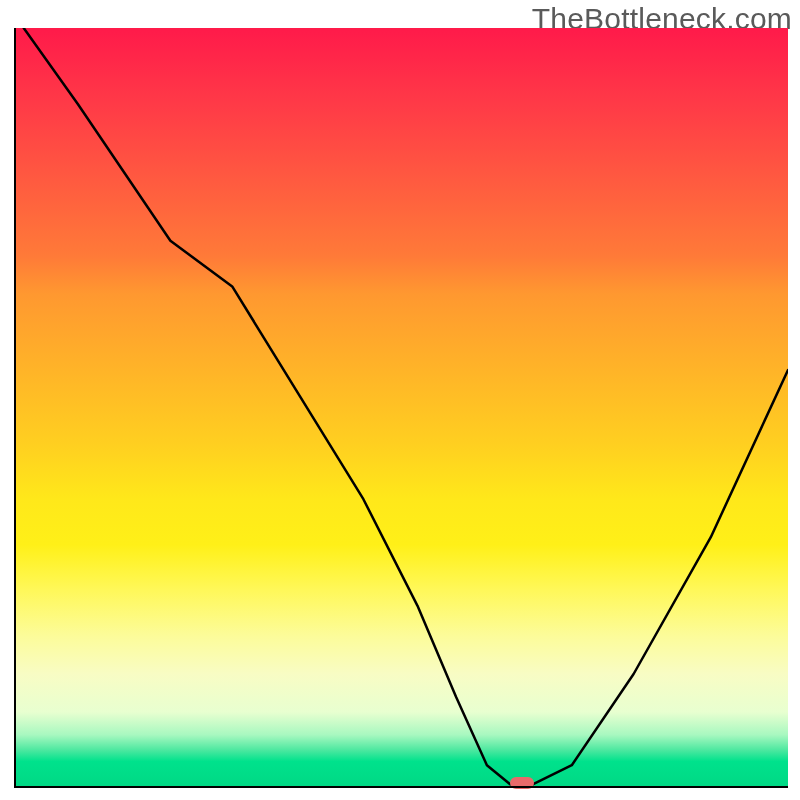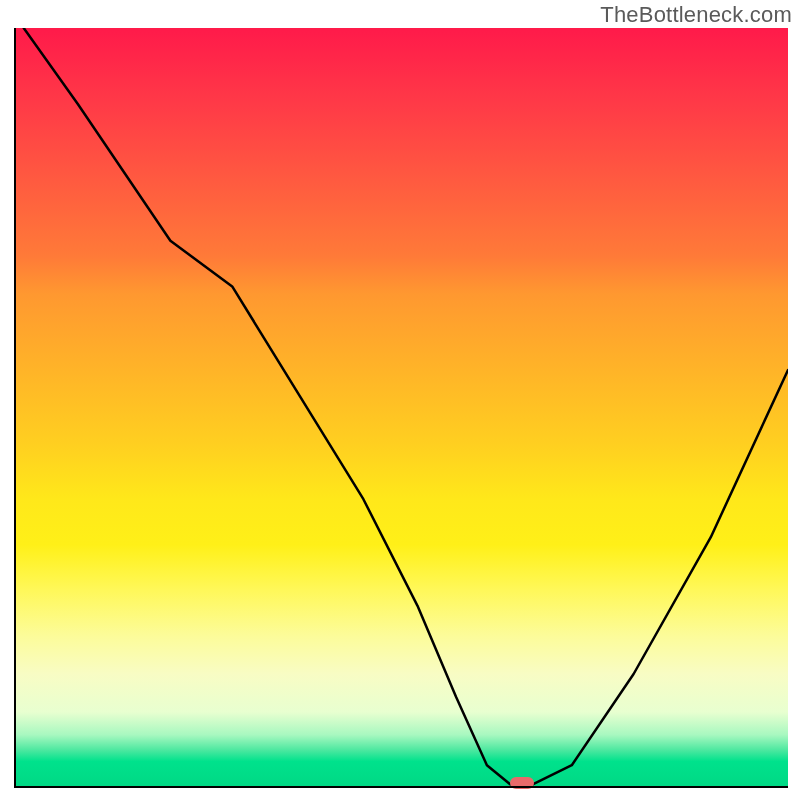--- a/index.html
+++ b/index.html
@@ -12,21 +12,21 @@
   }
   .container {
     position: relative;
     width: 800px;
     height: 800px;
   }
   .watermark {
     position: absolute;
     top: 2px;
     right: 8px;
-    font-size: 22px;
+    font-size: 30px;
     font-weight: 400;
     color: #5a5a5a;
     letter-spacing: 0.2px;
   }
   .plot-area {
     position: absolute;
     left: 16px;
     top: 28px;
     width: 772px;
     height: 760px;

